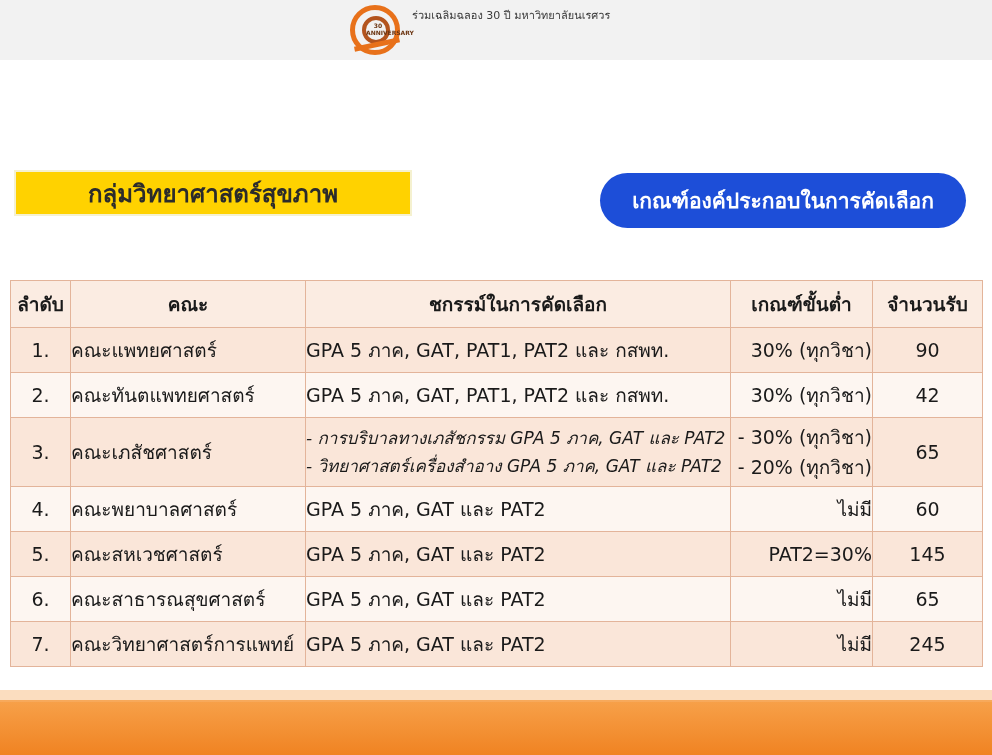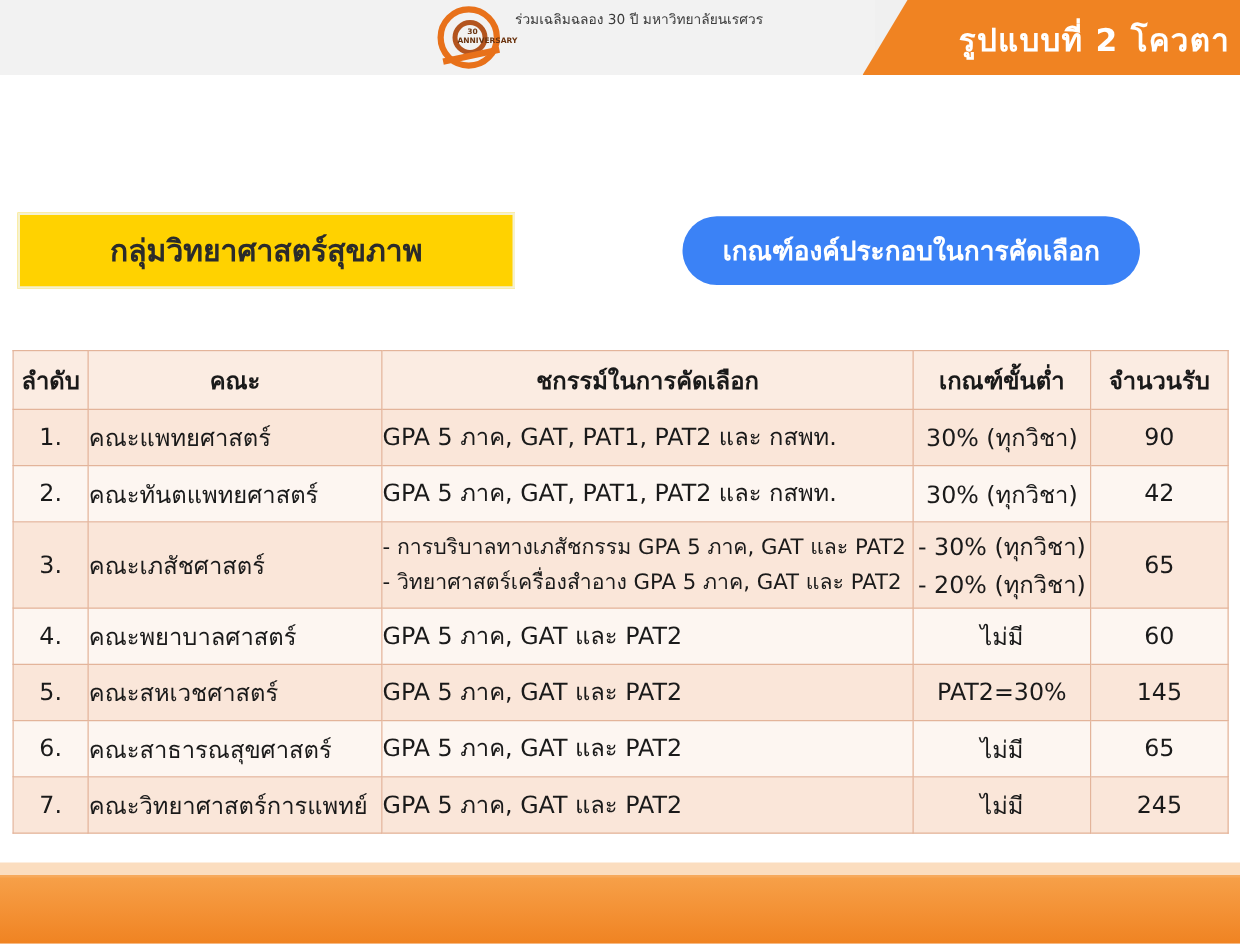--- a/index.html
+++ b/index.html
@@ -140,41 +140,41 @@
     background: #f7b371;
     opacity: 0.45;
   }
 
   
   .yellow-box {
     position: absolute;
     left: 14px;
     top: 110px;
     width: 398px;
-    height: 61px;
+    height: 46px;
     background: #ffd200;
     border: 2px solid #f5f1d0;
     box-sizing: border-box;
     display: flex;
     align-items: center;
     justify-content: center;
   }
   .yellow-box span {
     font-size: 24px;
     font-weight: bold;
     color: #2b2b2b;
   }
 
   .orange-pill {
     position: absolute;
-    left: 546px;
+    left: 600px;
     top: 113px;
     width: 366px;
     height: 55px;
-    background: #3b82f6;
+    background: #1d4ed8;
     border-radius: 28px;
     display: flex;
     align-items: center;
     justify-content: center;
   }
   .orange-pill span {
     font-size: 21px;
     color: #ffffff;
     font-weight: bold;
   }
@@ -216,51 +216,48 @@
   td.c-fac {
     padding-left: 10px;
     text-align: left;
   }
   td.c-crit {
     padding-left: 10px;
     text-align: left;
     line-height: 28px;
   }
   td.c-min {
-    text-align: center;
+    text-align: right;
   }
   td.c-quota {
     text-align: center;
   }
   tr.row-alt td { background: #fae6d9; }
   tr.row-tall td { height: 68px; }
 
-  .crit-lines div { white-space: nowrap; }
+  .crit-lines div { white-space: nowrap; font-style: italic; }
   .min-lines div { white-space: nowrap; }
   .small-crit { font-size: 17px; }
 </style>
 </head>
 <body>
 
 <div class="header">
   <div class="header-left-band"></div>
 
   <div class="logo-wrap">
     <div class="logo-ring"></div>
     <div class="logo-ring2"></div>
     <div class="logo-bar"></div>
     <div class="logo-text">30 ANNIVERSARY</div>
   </div>
 
   <div class="header-thai">ร่วมเฉลิมฉลอง 30 ปี มหาวิทยาลัยนเรศวร</div>
 
 
-  <div class="header-right-band">
-    <div class="hdr-title">รูปแบบที่ 2 โควตา</div>
-  </div>
 </div>
 
 <div class="slide-body">
 
   <div class="yellow-box">
     <span>กลุ่มวิทยาศาสตร์สุขภาพ</span>
   </div>
 
   <div class="orange-pill">
     <span>เกณฑ์องค์ประกอบในการคัดเลือก</span>

